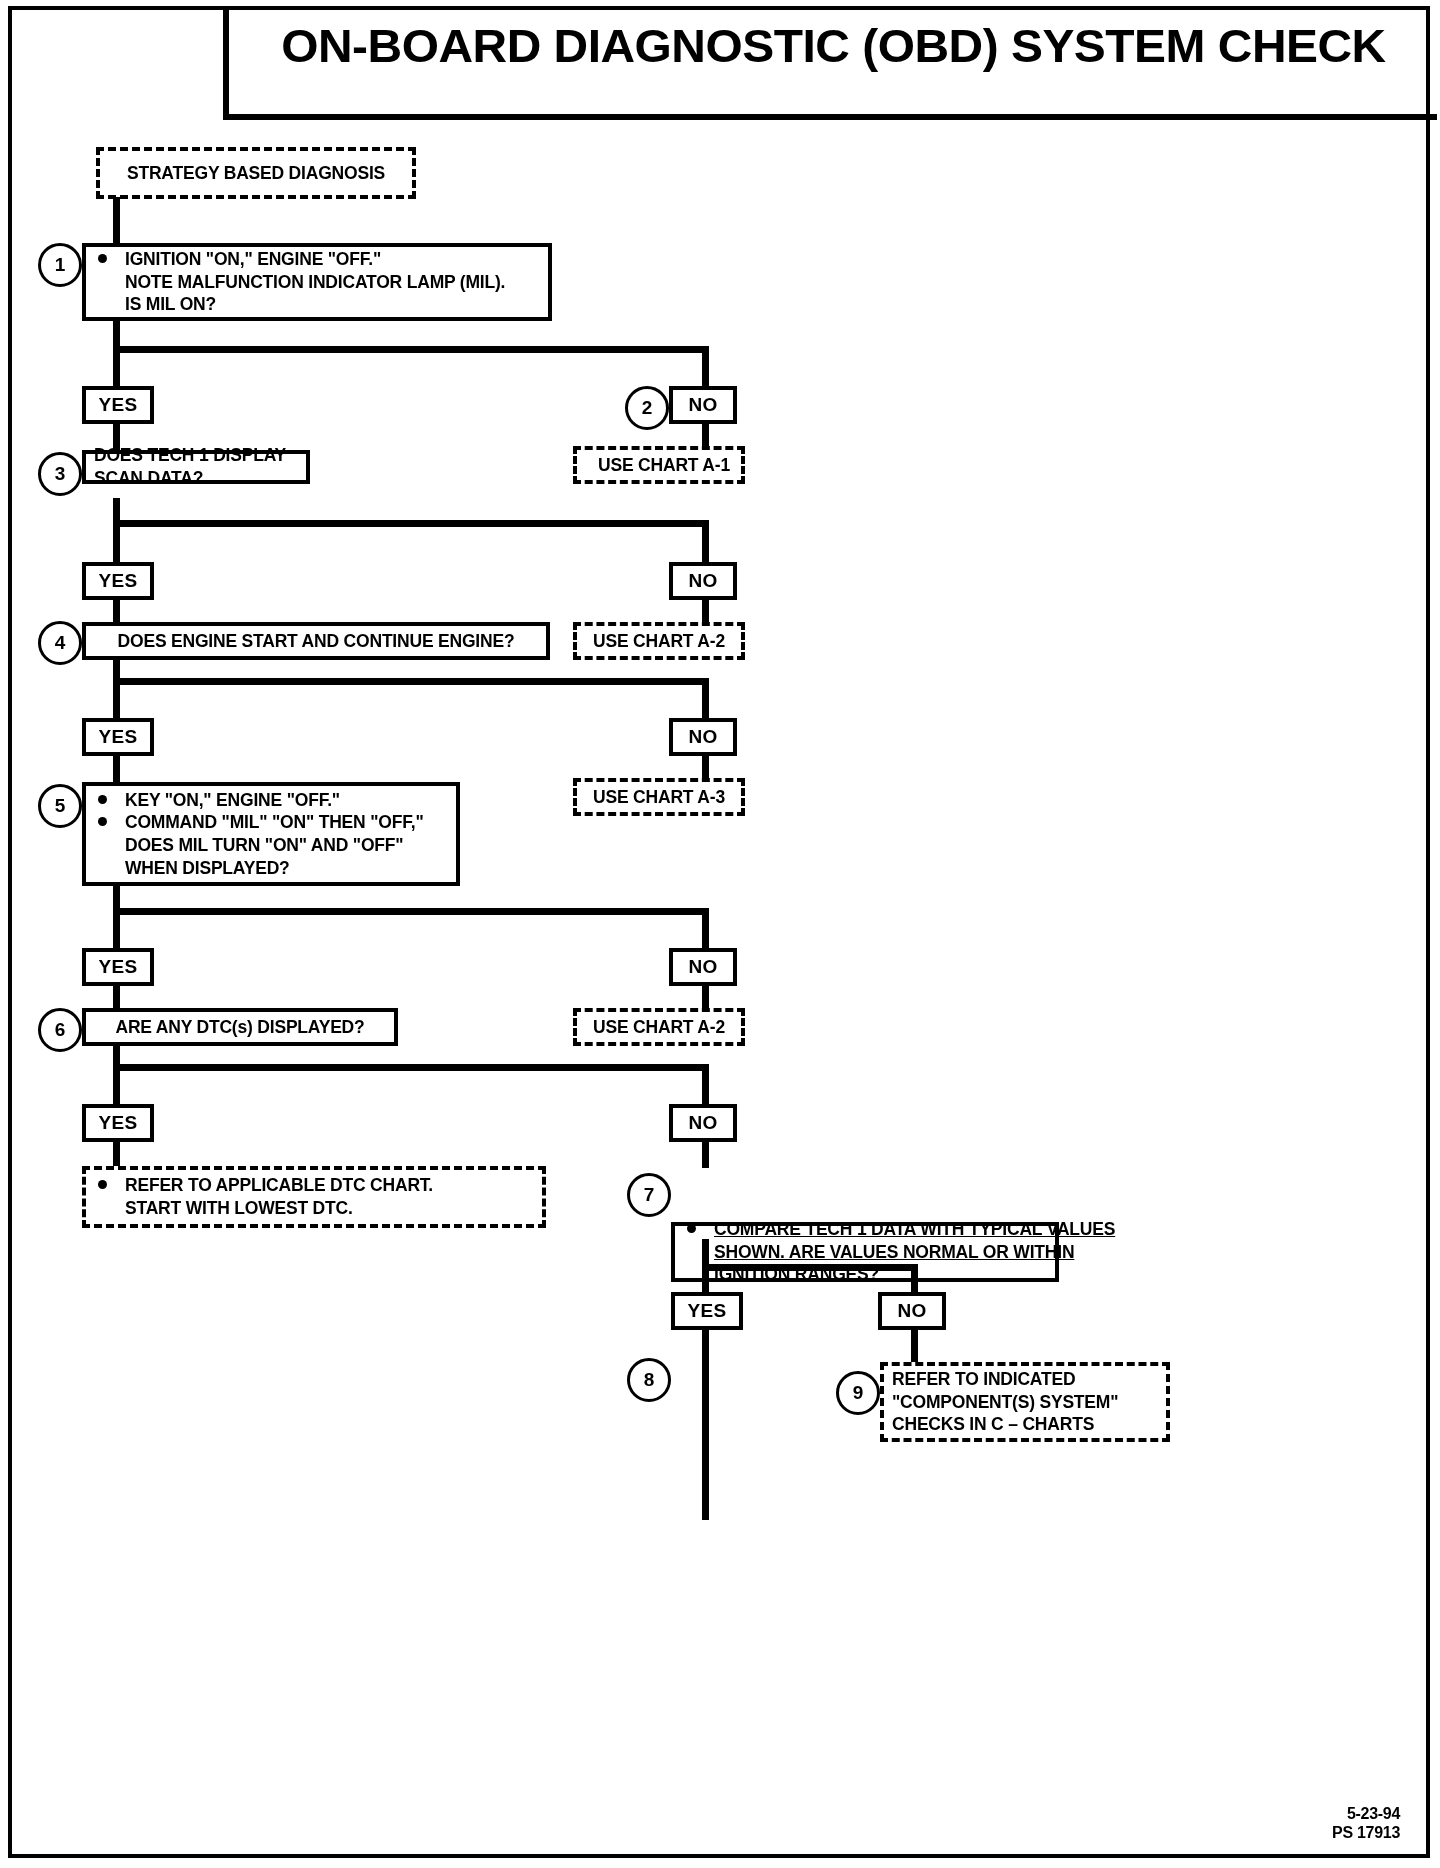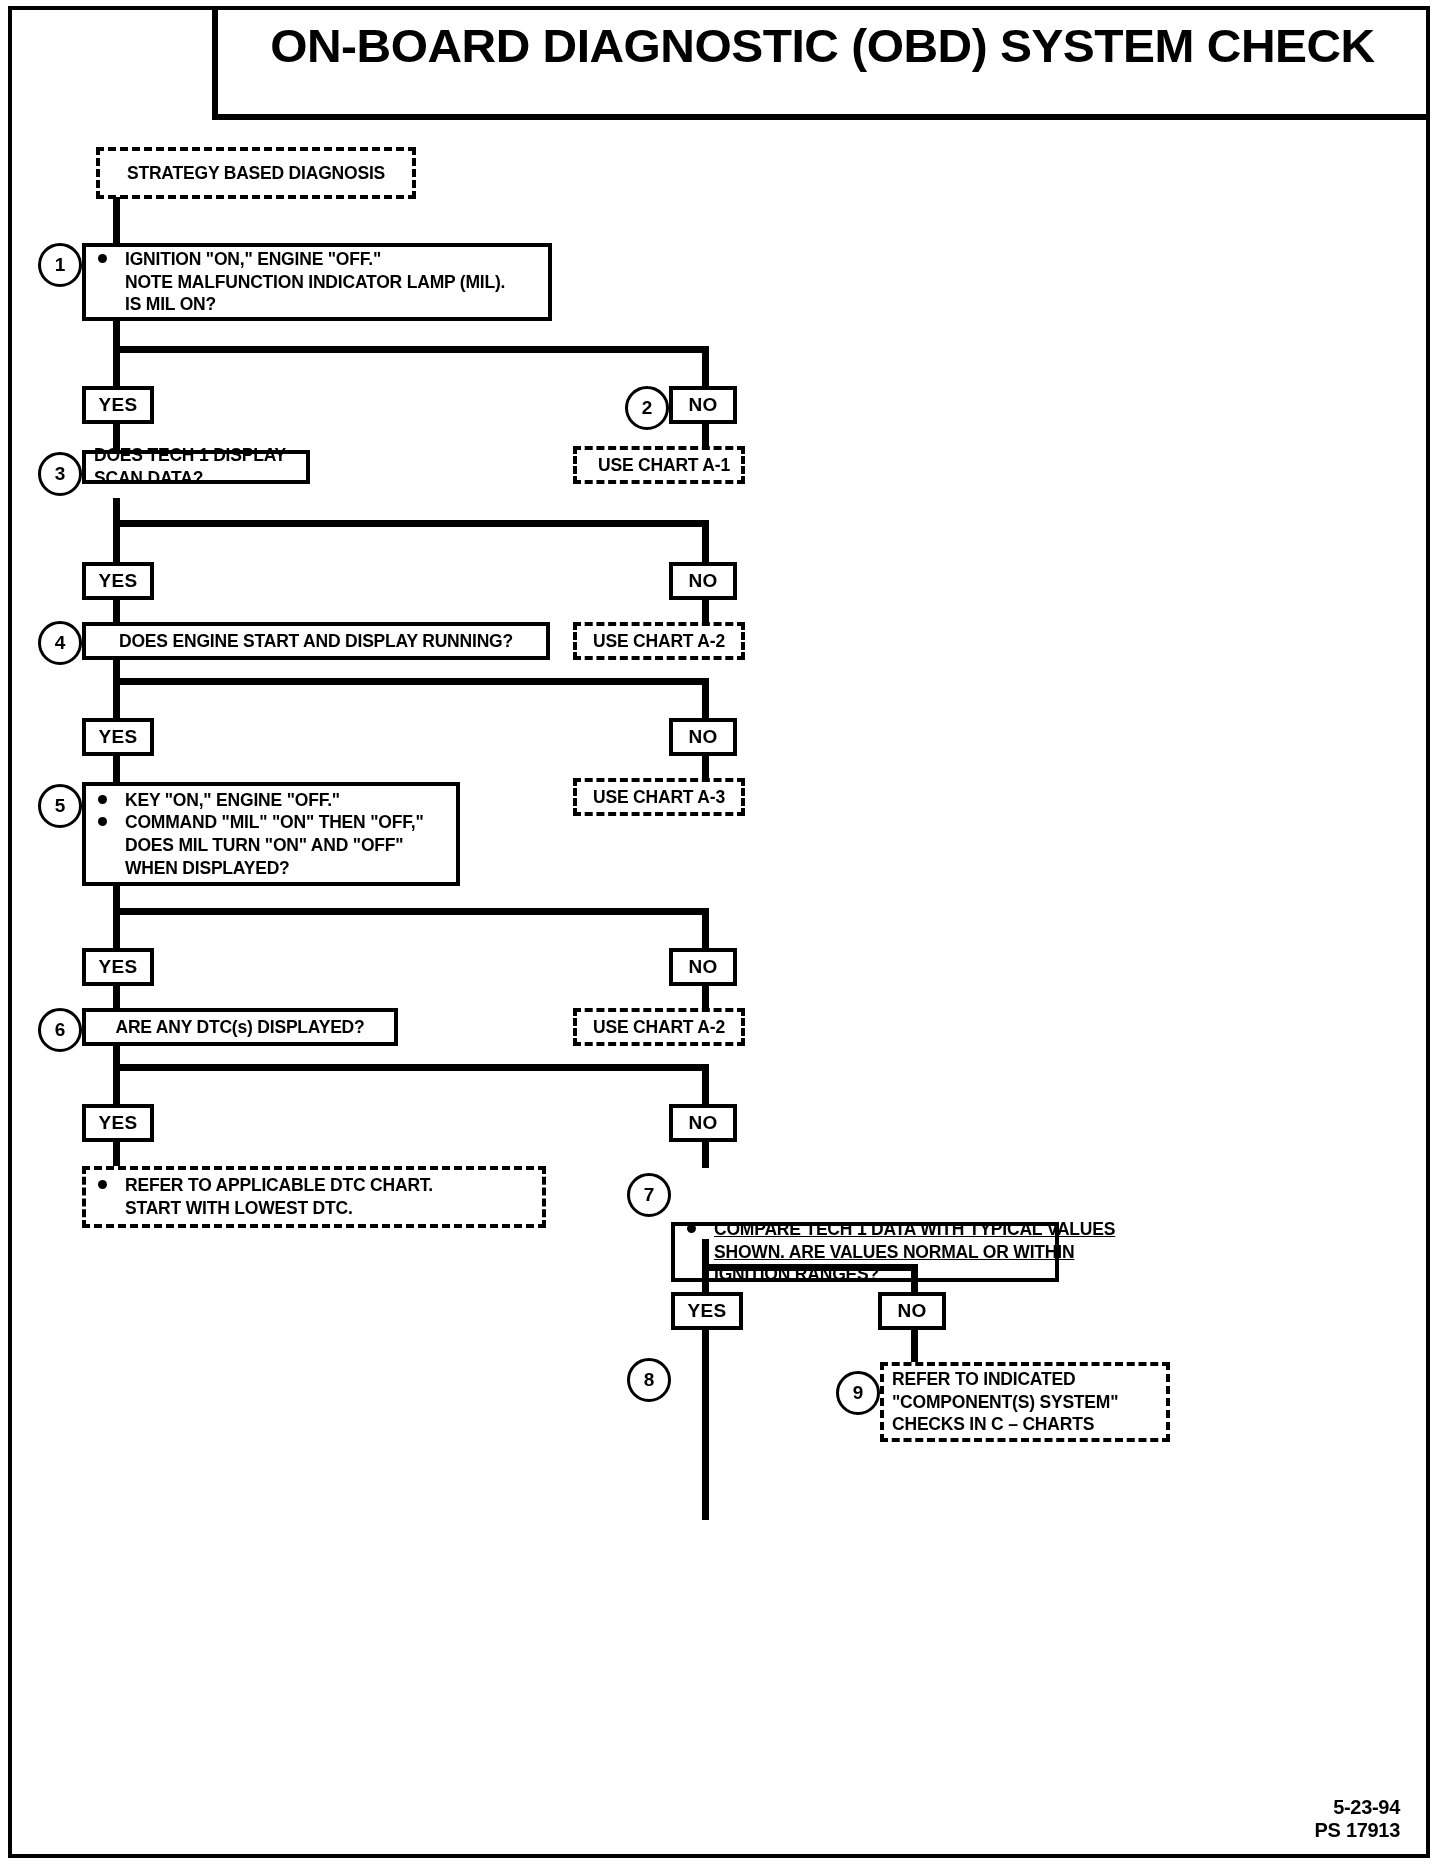--- a/index.html
+++ b/index.html
@@ -11,21 +11,21 @@
   #page{position:absolute;inset:0;}
 
   
   .page-border{
     position:absolute;left:8px;top:6px;width:1422px;height:1852px;
     border:4px solid #000;box-sizing:border-box;
   }
 
   
   .title-banner{
-    position:absolute;left:212px;top:8px;width:1214px;height:112px;
+    position:absolute;left:223px;top:8px;width:1214px;height:112px;
     border-left:6px solid #000;border-bottom:6px solid #000;
     box-sizing:border-box;
     display:flex;align-items:flex-start;justify-content:center;
   }
   .title-text{
     font-size:47px;font-weight:bold;letter-spacing:-0.5px;
     white-space:nowrap;line-height:1;padding-top:14px;
     transform:scaleX(1.02);transform-origin:center top;
   }
 
@@ -67,21 +67,21 @@
     z-index:4;
   }
 
   
   .vline{position:absolute;background:#000;width:7px;}
   .hline{position:absolute;background:#000;height:7px;}
 
   
   .footer{
     position:absolute;right:40px;bottom:26px;text-align:right;
-    font-size:20px;font-weight:bold;line-height:1.15;letter-spacing:-0.3px;
+    font-size:16px;font-weight:bold;line-height:1.15;letter-spacing:-0.3px;
   }
 </style>
 </head>
 <body>
 
 <div id="page">
 
   <div class="page-border"></div>
 
   <div class="title-banner">
@@ -133,21 +133,21 @@
   <div class="vline" style="left:702px;top:520px;height:42px;"></div>
 
   <div class="chip" style="left:82px;top:562px;width:72px;height:38px;">YES</div>
   <div class="chip" style="left:669px;top:562px;width:68px;height:38px;">NO</div>
 
   <div class="vline" style="left:113px;top:598px;height:26px;"></div>
   <div class="vline" style="left:702px;top:598px;height:26px;"></div>
 
   <div class="stepnum" style="left:38px;top:621px;">4</div>
   <div class="box center" style="left:82px;top:622px;width:468px;height:38px;">
-    <div class="ln">DOES ENGINE START AND DISPLAY RUNNING?</div>
+    <div class="ln">DOES ENGINE START AND CONTINUE ENGINE?</div>
   </div>
   <div class="box dashed center" style="left:573px;top:622px;width:172px;height:38px;">
     <div class="ln">USE CHART A-2</div>
   </div>
 
   <div class="vline" style="left:113px;top:658px;height:30px;"></div>
   <div class="hline" style="left:113px;top:678px;width:596px;"></div>
   <div class="vline" style="left:113px;top:678px;height:42px;"></div>
   <div class="vline" style="left:702px;top:678px;height:42px;"></div>
 

